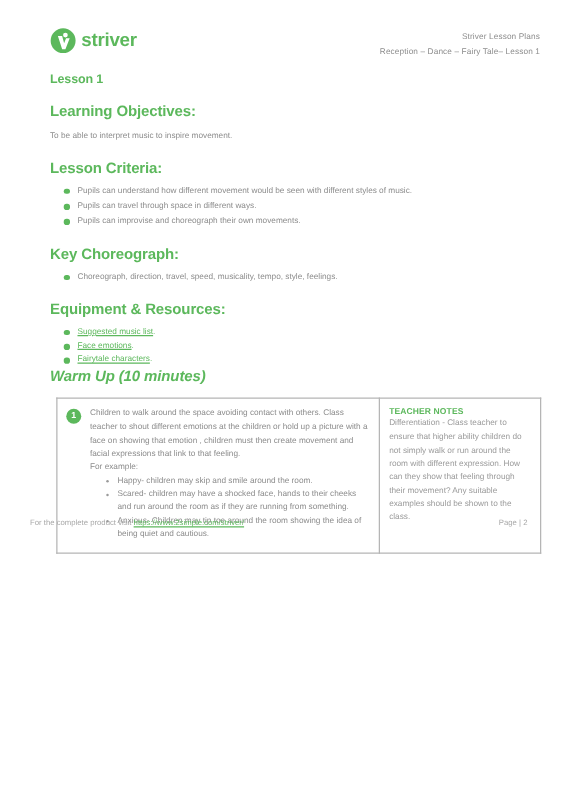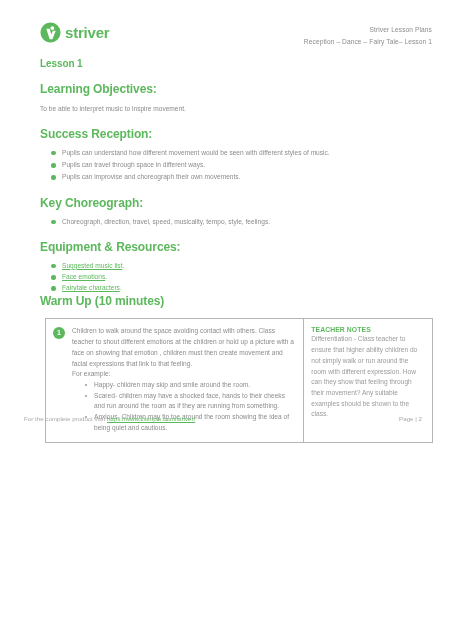--- a/index.html
+++ b/index.html
@@ -66,21 +66,21 @@
     margin: 11px 0 0 40px;
     letter-spacing: -0.1px;
   }
   .section-heading {
     font-size: 12px;
     font-weight: bold;
     color: #5cb85c;
     margin: 13px 0 0 40px;
     letter-spacing: -0.1px;
   }
-  .section-heading.tight { margin-top: 0; }
+  .section-heading.tight { margin-top: 0; font-style: italic; }
 
   .body-text {
     font-size: 6.6px;
     color: #8c8c8c;
     margin: 8px 0 0 40px;
     line-height: 1.5;
   }
 
   
   ul.green-bullets {
@@ -229,21 +229,21 @@
       <div>Striver Lesson Plans</div>
       <div>Reception – Dance – Fairy Tale– Lesson 1</div>
     </div>
   </div>
 
   <div class="lesson-title">Lesson 1</div>
 
   <div class="section-heading">Learning Objectives:</div>
   <div class="body-text">To be able to interpret music to inspire movement.</div>
 
-  <div class="section-heading">Success Reception:</div>
+  <div class="section-heading">Lesson Criteria:</div>
   <ul class="green-bullets">
     <li>Pupils can understand how different movement would be seen with different styles of music.</li>
     <li>Pupils can travel through space in different ways.</li>
     <li>Pupils can improvise and choreograph their own movements.</li>
   </ul>
 
   <div class="section-heading">Key Choreograph:</div>
   <ul class="green-bullets">
     <li>Choreograph, direction, travel, speed, musicality, tempo, style, feelings.</li>
   </ul>

